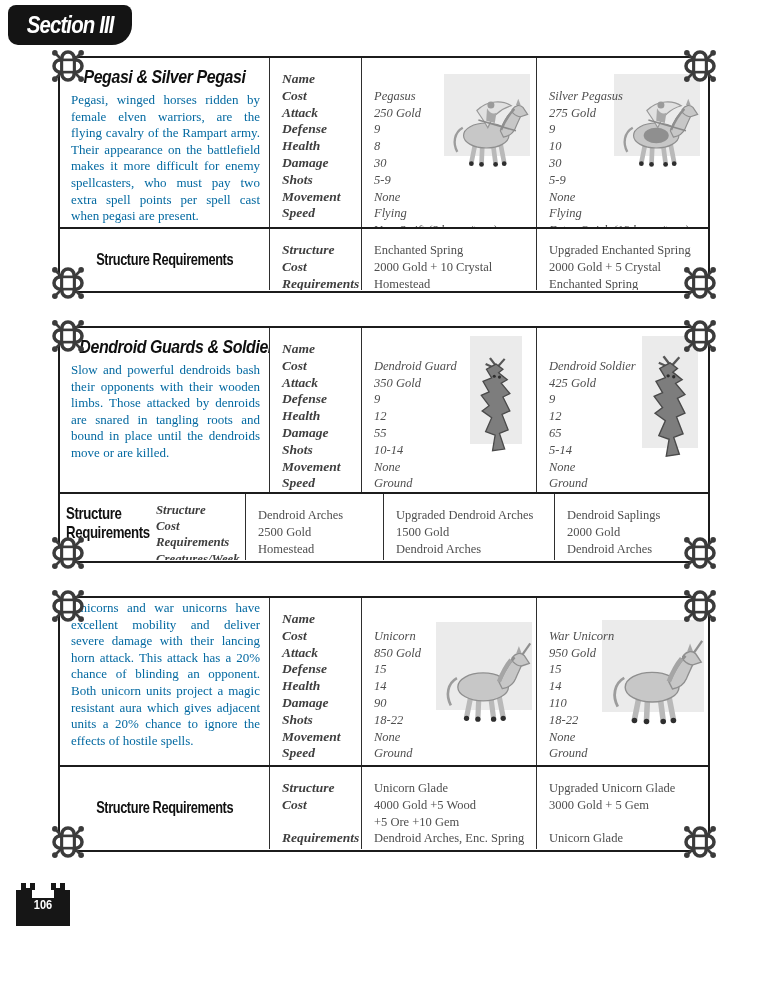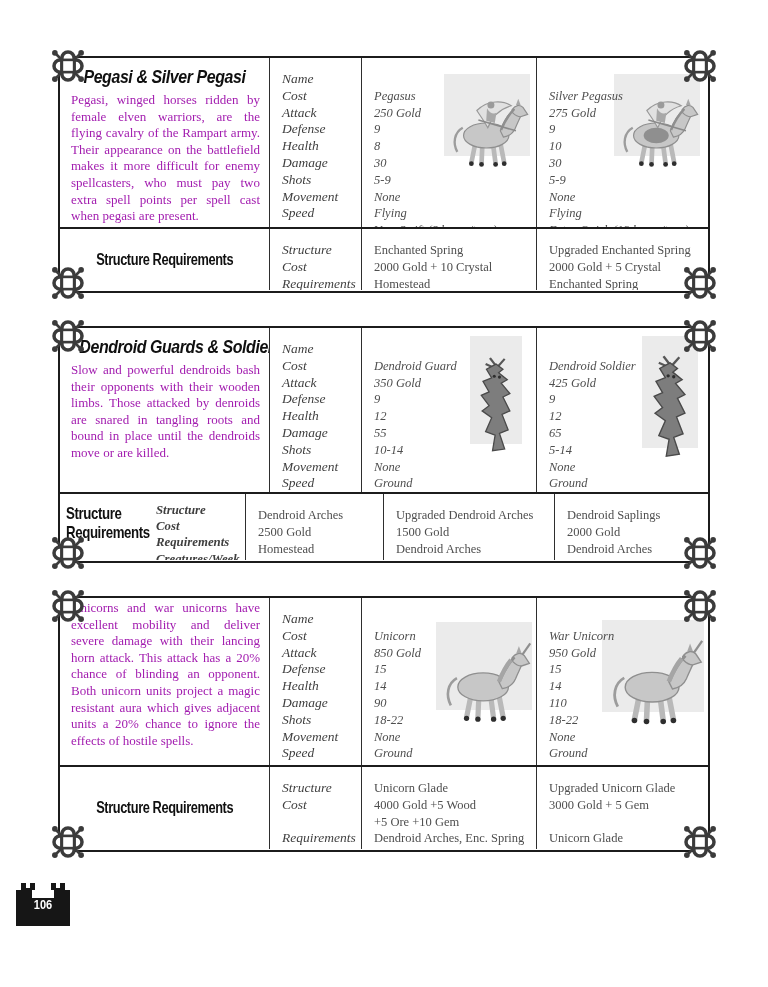--- a/index.html
+++ b/index.html
@@ -13,31 +13,31 @@
           font-size:24px;letter-spacing:-1px;transform:scaleX(.85);white-space:nowrap;}
 
   
   .tbl{position:absolute;left:58px;width:652px;box-sizing:border-box;border:2.5px solid #1c1c1c;
        border-radius:9px;background:#fff;}
   .row{display:flex;box-sizing:border-box;}
   .row.struct{border-top:2px solid #1c1c1c;}
   .cell{box-sizing:border-box;border-right:1.5px solid #2e2e2e;position:relative;overflow:hidden;}
   .cell.last{border-right:none;flex:1;}
   .cell.desc{width:210px;}
-  .cell.labels{width:92px;padding:13px 4px 0 12px;font-weight:normal;font-style:italic;
+  .cell.labels{width:92px;padding:13px 4px 0 12px;font-weight:bold;font-style:italic;
                font-size:13.5px;line-height:16.8px;color:#3f3f3f;white-space:pre-line;}
   .cell.val{width:175px;padding:13px 4px 0 12px;font-size:12.5px;line-height:16.8px;
             color:#4e4e4e;white-space:pre-line;}
   .cell.val.last{width:auto;}
   .val-text{white-space:pre-line;position:relative;z-index:2;font-style:italic;}
 
   .ttl-wrap{text-align:center;margin-top:8px;font-style:italic;}
   .ttl{display:inline-block;font-family:"Liberation Sans",sans-serif;font-weight:bold;color:#101010;
        font-size:19px;letter-spacing:-.5px;transform:scaleX(.84);white-space:nowrap;}
-  .desc-text{margin:4px 9px 0 11px;font-size:13px;line-height:16.6px;text-align:justify;color:#a21caf;}
+  .desc-text{margin:4px 9px 0 11px;font-size:13px;line-height:16.6px;text-align:justify;color:#0369a1;}
 
   .sr-ttl{display:inline-block;font-family:"Liberation Sans",sans-serif;font-weight:bold;color:#101010;
           font-size:16px;letter-spacing:-.5px;transform:scaleX(.8);white-space:nowrap;}
   .cell.center{display:flex;align-items:center;justify-content:center;}
   .s-labels{padding-top:6px;}
   .s-val{padding-top:6px;}
 
   
   .cell.sr-combo{width:186px;display:flex;padding:6px 0 0 6px;}
   .sr-ttl.two{font-size:17px;line-height:19px;white-space:normal;width:96px;transform:scaleX(.78);
@@ -134,20 +134,23 @@
     </symbol>
 
     <symbol id="castle" viewBox="0 0 58 50">
       <path d="M2 50 V14 h5 V7 h5 v5 h4 V7 h5 v7 h-3 v8 h22 v-8 h-3 V7 h5 v5 h4 V7 h5 v7 h5 v36 Z" fill="#161616"></path>
     </symbol>
   </defs>
 </svg>
 
 <div id="page">
 
+  <div class="banner">
+    <span>Section III</span>
+  </div>
 
   <section class="tbl" style="top:56px;height:237px;">
     <div class="row stats" style="height:169px;">
       <div class="cell desc">
         <div class="ttl-wrap"><span class="ttl">Pegasi &amp; Silver Pegasi</span></div>
         <p class="desc-text">Pegasi, winged horses ridden by female elven warriors, are the flying cavalry of the Rampart army. Their appearance on the battlefield makes it more difficult for enemy spellcasters, who must pay two extra spell points per spell cast when pegasi are present.</p>
       </div>
       <div class="cell labels">Name
 Cost
 Attack

